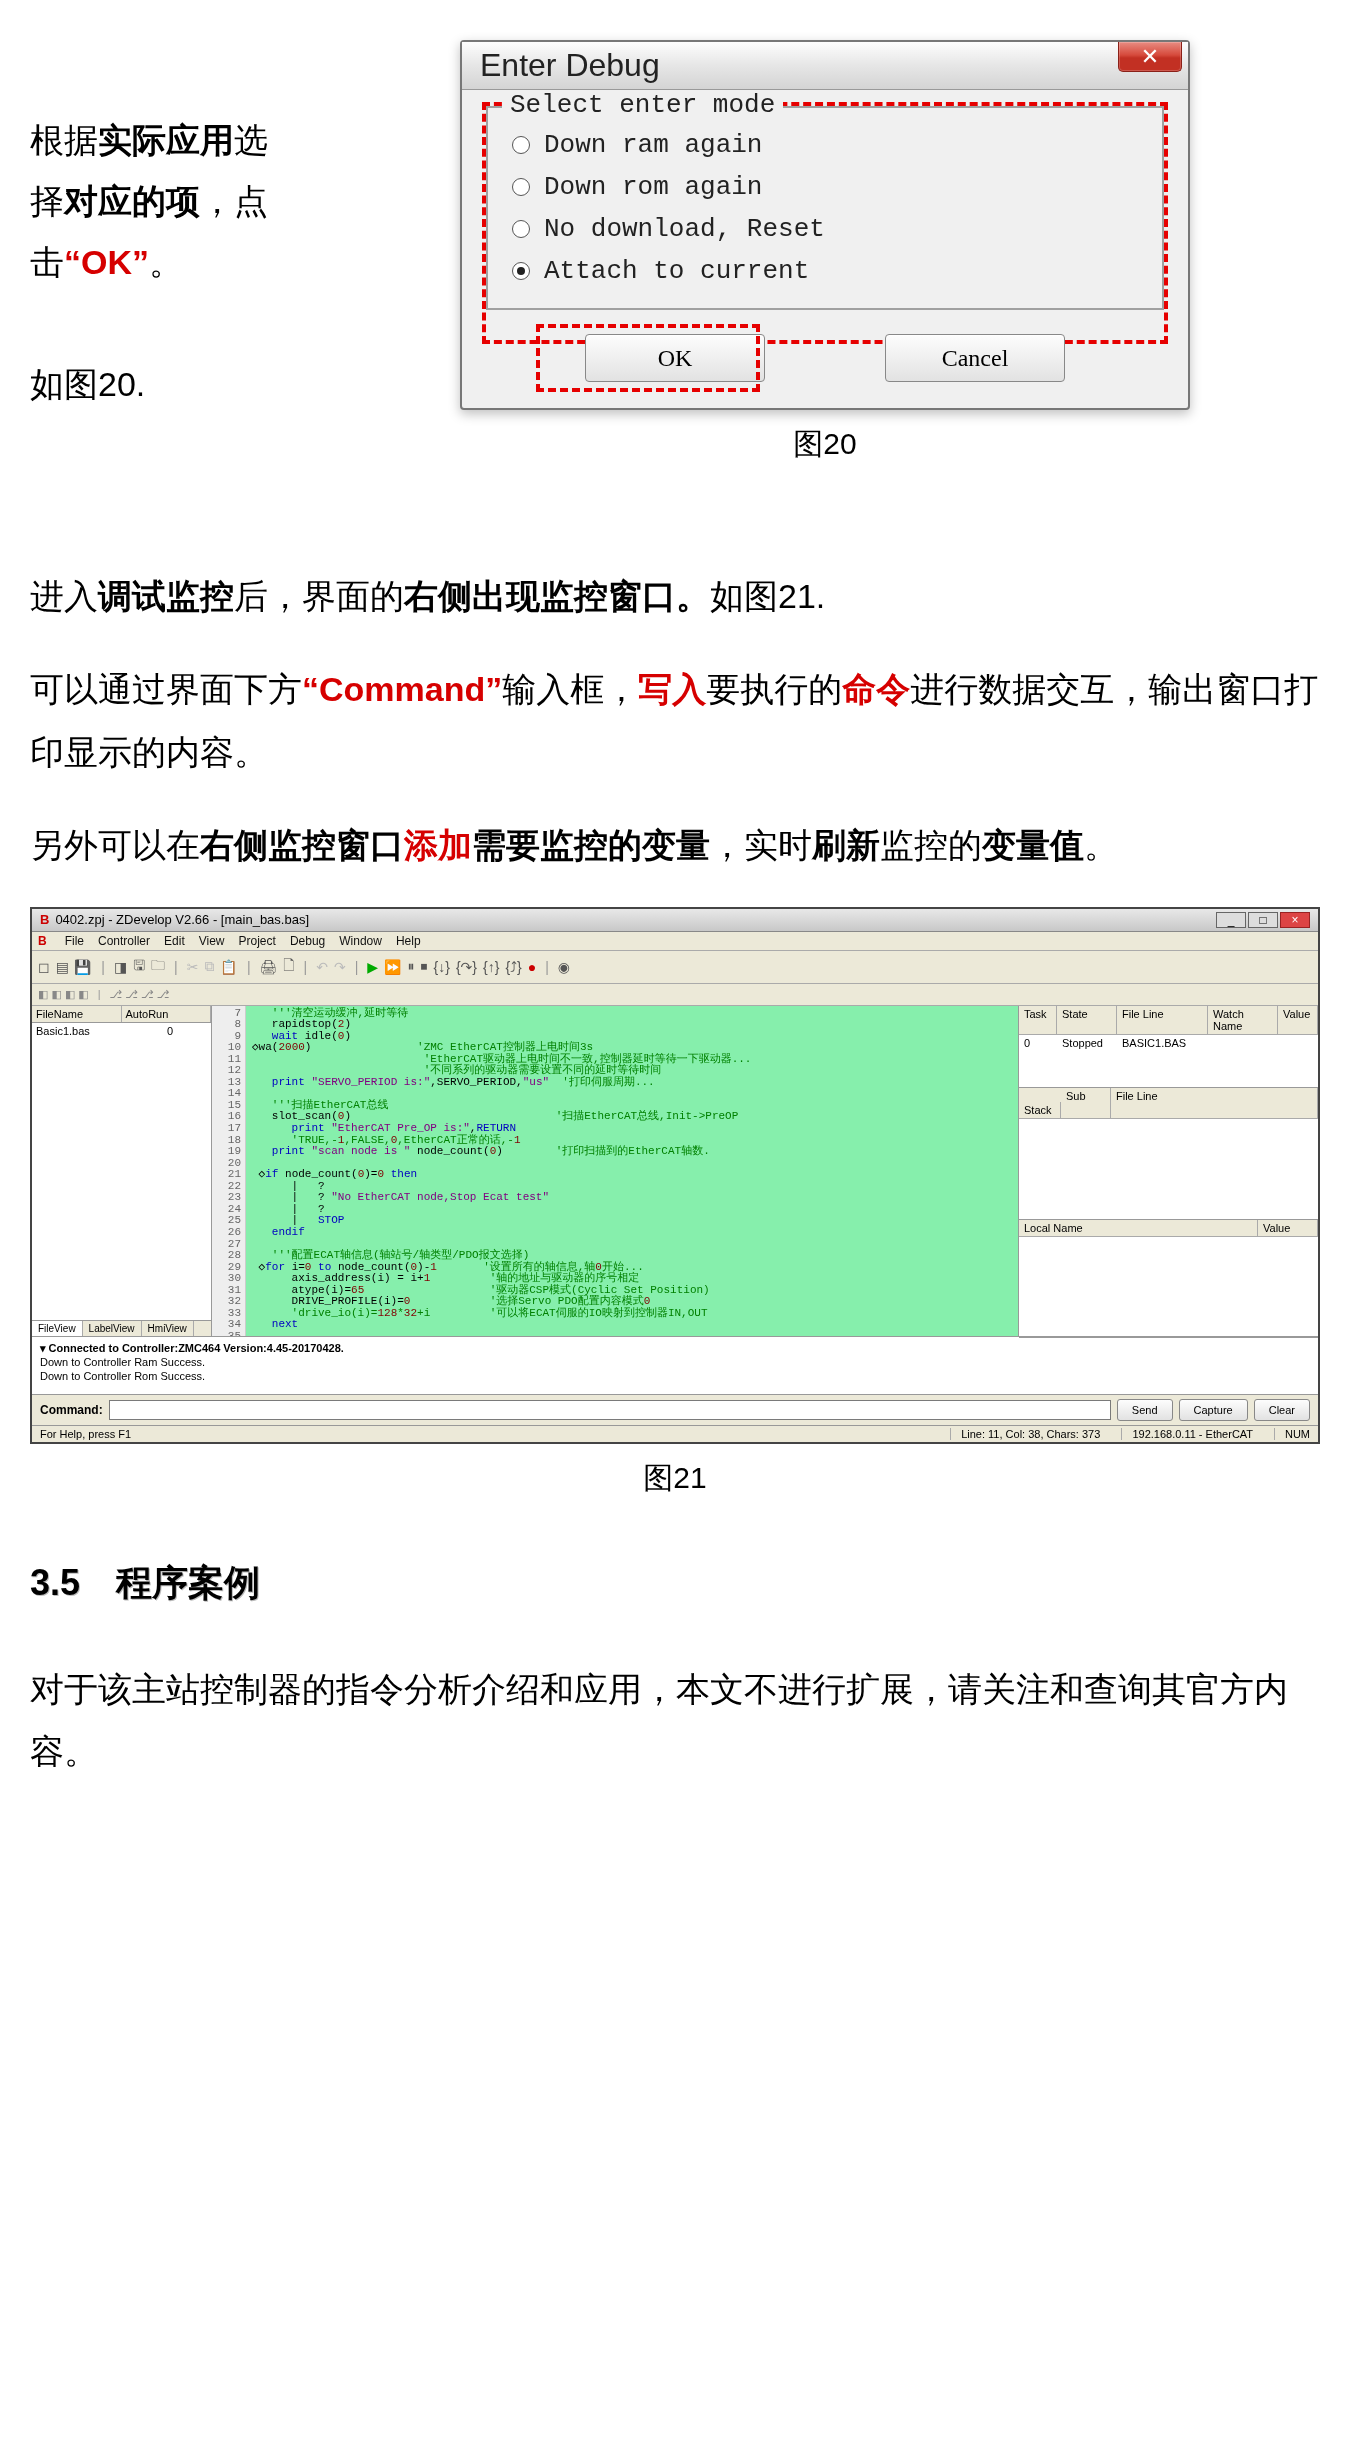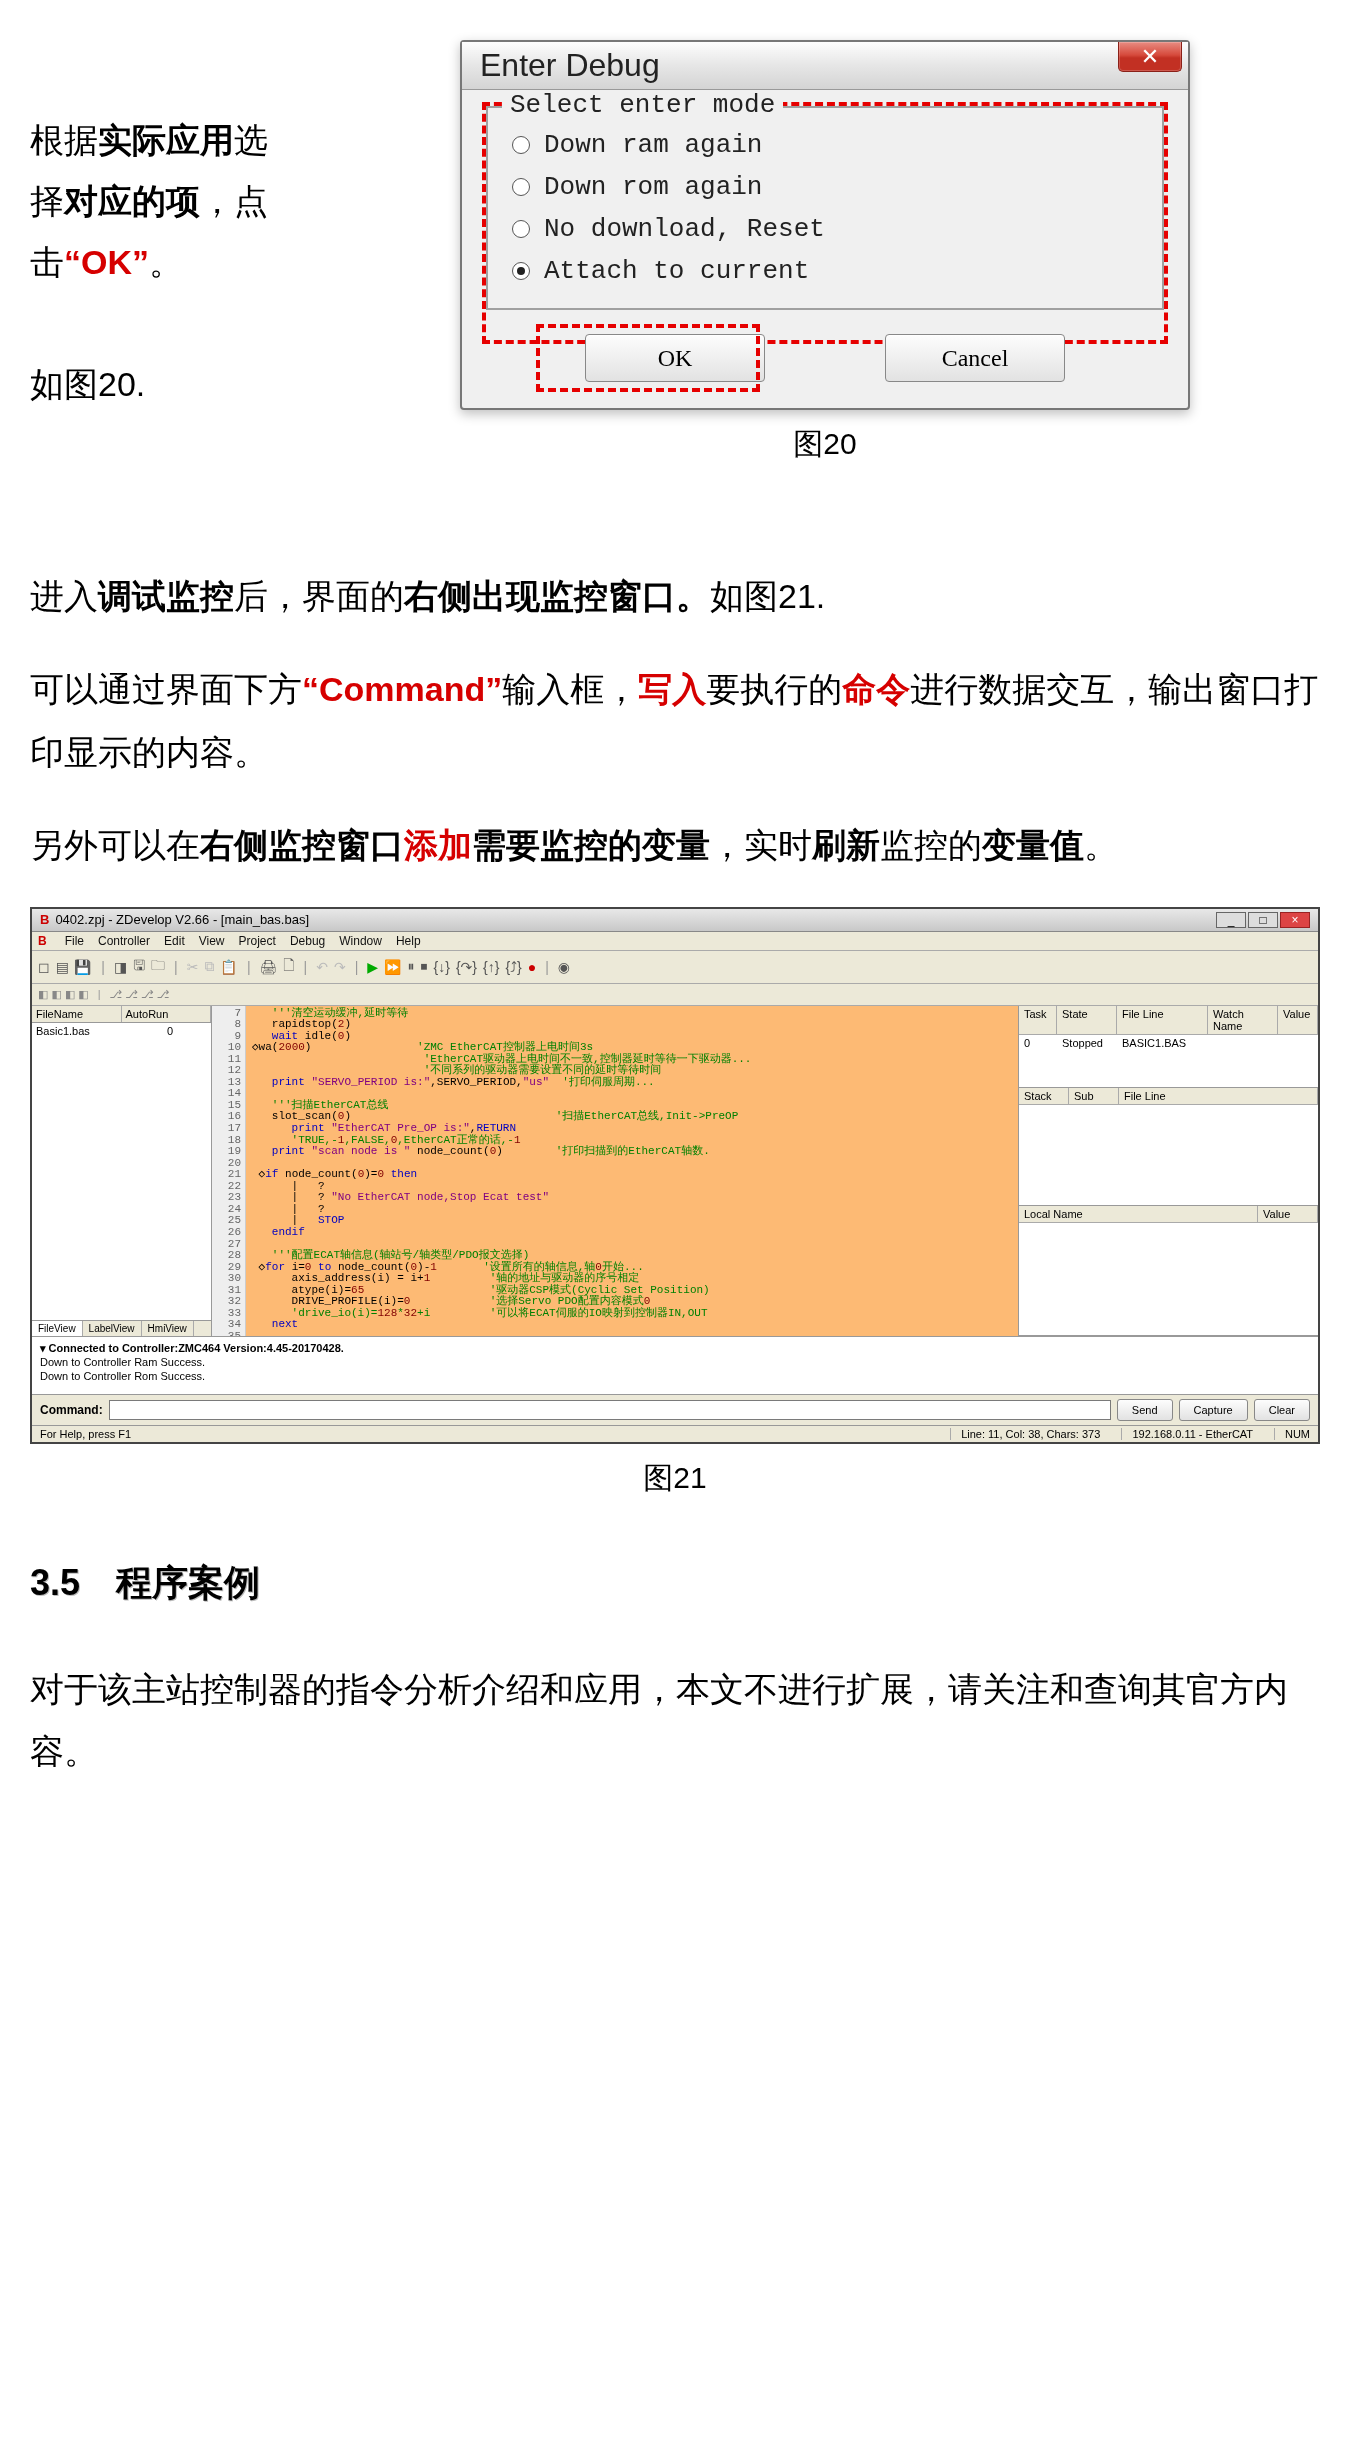--- a/index.html
+++ b/index.html
@@ -232,21 +232,21 @@
     gap: 6px;
     align-items: center;
     font-size: 14px;
     color: #555;
   }
   .toolbar .sep { color: #999; margin: 0 3px; }
   .toolbar .redrec { color: #c00; }
   .ide-main {
     display: flex;
     height: 330px;
-    background: #fdba74;
+    background: #86efac;
   }
   .ide-left {
     width: 180px;
     border-right: 1px solid #999;
     display: flex;
     flex-direction: column;
     background: #fff;
     font-size: 11px;
   }
   .ide-left .hdr {
@@ -600,21 +600,21 @@
             <div class="body">
               <div style="display:flex;">
                 <span style="width:38px;">0</span>
                 <span style="width:60px;">Stopped</span>
                 <span style="flex:1;">BASIC1.BAS</span>
               </div>
             </div>
           </div>
           <div class="panel">
             <div class="hdr">
-              <span style="width:50px;">Stack</span>
+              <span style="width:42px;margin-top:14px;">Stack</span>
               <span style="width:50px;">Sub</span>
               <span style="flex:1;">File Line</span>
             </div>
             <div class="body2"></div>
           </div>
           <div class="panel" style="flex:1;">
             <div class="hdr">
               <span style="flex:1;">Local Name</span>
               <span style="width:60px;">Value</span>
             </div>

